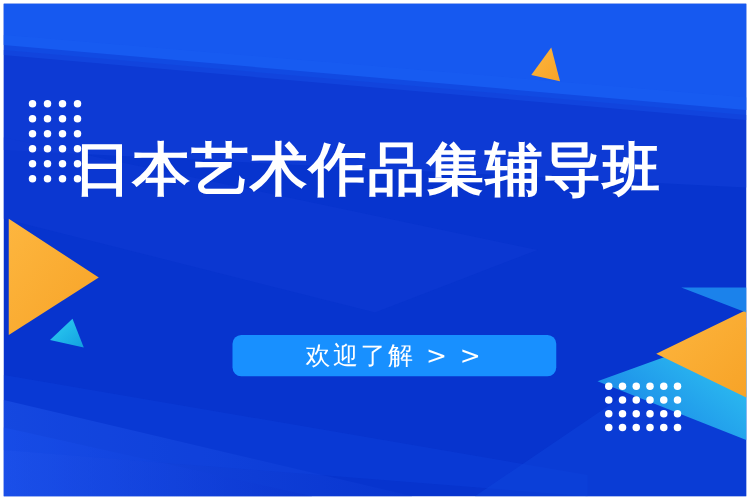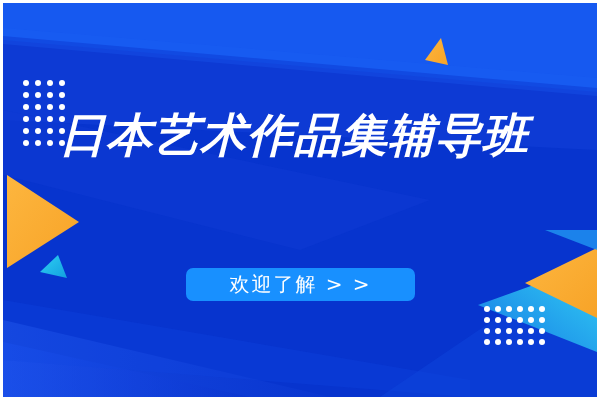--- a/index.html
+++ b/index.html
@@ -69,42 +69,41 @@
     left: 0;
     right: 12px;
     text-align: center;
     color: #ffffff;
     font-size: 46px;
     line-height: 1;
     font-weight: bold;
     letter-spacing: 1px;
     white-space: nowrap;
     font-family: "DejaVu Sans", "Liberation Sans", sans-serif;
-    font-style: italic;
   }
   #subtitle {
     margin: 0;
     position: absolute;
     top: 190px;
     left: 0;
     right: 0;
     text-align: center;
     color: #ffffff;
     font-size: 37px;
     line-height: 1;
     font-weight: normal;
     letter-spacing: 1px;
     white-space: nowrap;
     font-family: "DejaVu Sans", "Liberation Sans", sans-serif;
   }
   #cta {
     position: absolute;
     left: 186px;
     top: 268px;
-    width: 229px;
+    width: 259px;
     height: 33px;
     border: 0;
     padding: 0;
     border-radius: 7px;
     background: #1890ff;
     color: #ffffff;
     font-size: 20px;
     line-height: 33px;
     letter-spacing: 2px;
     text-align: center;

